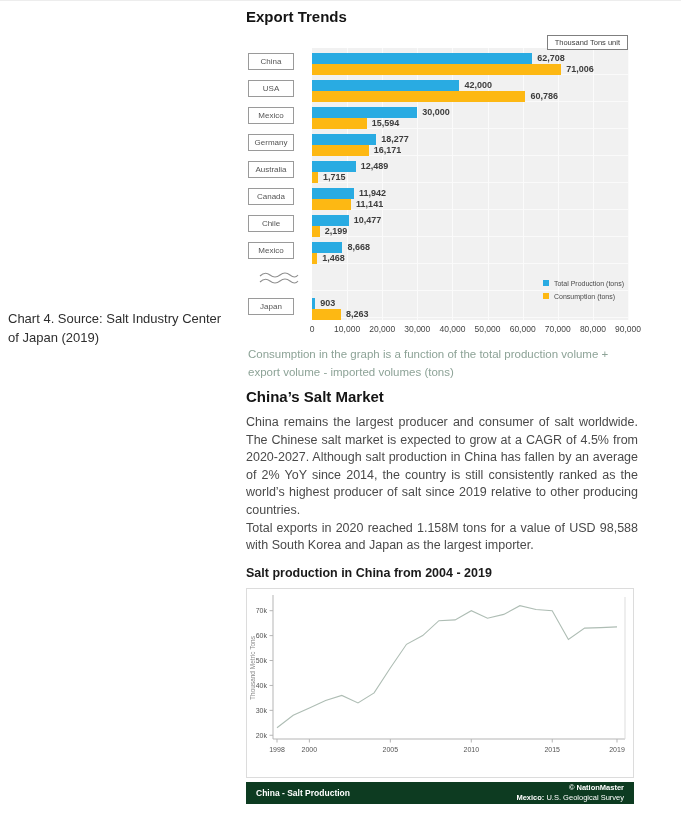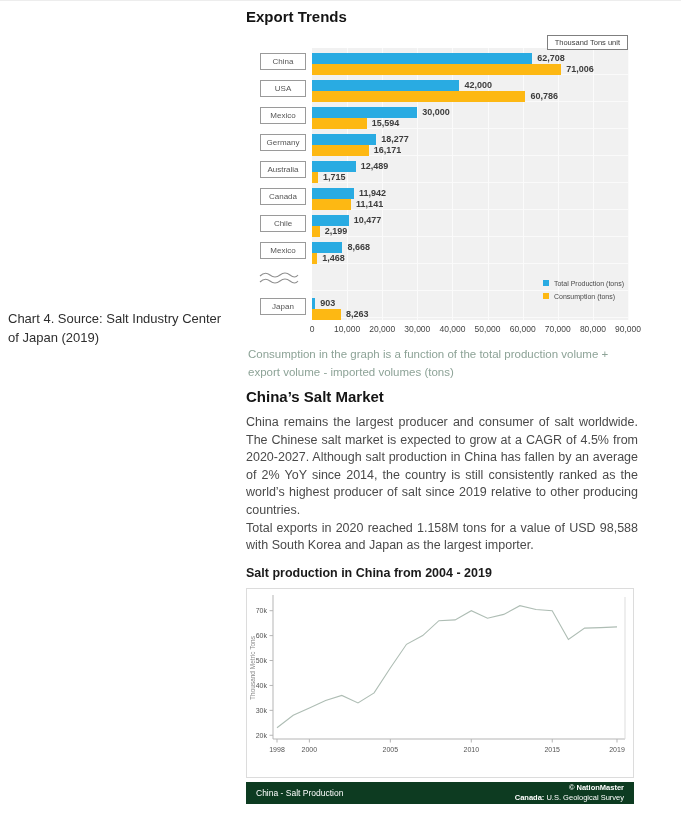--- a/index.html
+++ b/index.html
@@ -21,21 +21,21 @@
   .c1-unit{position:absolute;top:-13px;right:0;border:1px solid #7f7f7f;background:#fff;
         padding:2px 7px;font-size:7.5px;color:#3d3d3d;z-index:3;}
   .c1-plotbg{position:absolute;left:66px;top:0;width:316px;height:272px;
         background-color:#f1f1f1;
         background-image:repeating-linear-gradient(to bottom,rgba(255,255,255,0) 0 26px,#fafafa 26px 27px);}
   .c1-grid-v{position:absolute;top:0;width:1px;height:272px;background:#fbfbfb;}
   .c1-rows{position:relative;z-index:1;}
   .c1-row{display:flex;height:27px;box-sizing:border-box;padding-top:5px;}
   .c1-row--break{height:29px;padding-top:0;align-items:center;}
   .c1-labelcell{flex:0 0 66px;width:66px;display:flex;}
-  .c1-labelbox{margin-left:14px;width:44px;height:15px;border:1px solid #9a9a9a;background:#fff;
+  .c1-labelbox{margin-left:2px;width:44px;height:15px;border:1px solid #9a9a9a;background:#fff;
         display:flex;align-items:center;justify-content:center;font-size:8px;color:#555;}
   .c1-bars{flex:1;position:relative;}
   .c1-barline{height:11px;display:flex;align-items:center;}
   .c1-bar{height:11px;flex:0 0 auto;}
   .c1-val{font-size:9px;font-weight:700;color:#3d3d3d;margin-left:5px;white-space:nowrap;line-height:11px;}
   .c1-squiggle{margin-left:12px;}
   .c1-legend{position:absolute;right:4px;top:1px;display:flex;flex-direction:column;gap:6px;}
   .c1-legenditem{display:flex;align-items:center;gap:5px;font-size:7px;color:#4a4a4a;}
   .c1-sq{width:6px;height:6px;flex:0 0 6px;}
   .c1-xaxis{position:absolute;left:0;top:276px;width:382px;height:12px;}
@@ -45,21 +45,21 @@
 
   .paras{position:absolute;left:0;top:414px;width:392px;}
   .paras p{margin:0;font-size:12.5px;line-height:17.6px;color:#4a4a4a;text-align:justify;}
 
   
   .chart2-card{position:absolute;left:0;top:588px;width:388px;height:190px;
         border:1px solid #dcdcdc;background:#fff;box-sizing:border-box;}
   .chart2-footer{position:absolute;left:0;top:782px;width:388px;height:22px;background:#0d3b21;
         box-sizing:border-box;display:flex;align-items:center;justify-content:space-between;
         padding:0 10px;color:#fff;}
-  .f-left{font-size:8.5px;font-weight:400;}
+  .f-left{font-size:8.5px;font-weight:700;}
   .f-right{text-align:right;font-size:7.5px;line-height:1.4;}
   .f-right .b{font-weight:700;}
 </style>
 </head>
 <body>
 
 <div class="page">
   <div class="topline"></div>
 
   <div class="left-caption">Chart 4. Source: Salt Industry Center of Japan (2019)</div>
@@ -294,19 +294,19 @@
           <text x="370" y="163" font-size="7" fill="#555" text-anchor="middle" font-family="&quot;Liberation Sans&quot;,sans-serif">2019</text>
           <text x="8" y="79" font-size="6.5" fill="#888" text-anchor="middle" font-family="&quot;Liberation Sans&quot;,sans-serif" transform="rotate(-90 8 79)">Thousand Metric Tons</text>
           <polyline points="30.0,138.8 46.2,126.3 62.4,118.9 78.6,111.4 94.8,106.4 111.0,113.9 127.1,103.9 143.3,79.0 159.5,55.3 175.7,46.6 191.9,31.7 208.1,30.9 224.3,21.7 240.5,29.2 256.7,25.4 272.9,16.7 289.0,20.5 305.2,21.7 321.4,50.4 337.6,39.1 353.8,38.6 370.0,37.9" fill="none" stroke="#AEBDB4" stroke-width="1.1"></polyline>
         </svg>
     </div>
 
     <div class="chart2-footer">
       <span class="f-left">China - Salt Production</span>
       <span class="f-right">
         <span class="b">© NationMaster</span><br>
-        <span class="b">Canada:</span>
+        <span class="b">Mexico:</span>
         <span>U.S. Geological Survey</span>
       </span>
     </div>
 
   </div>
 </div>
 
 </body></html>

